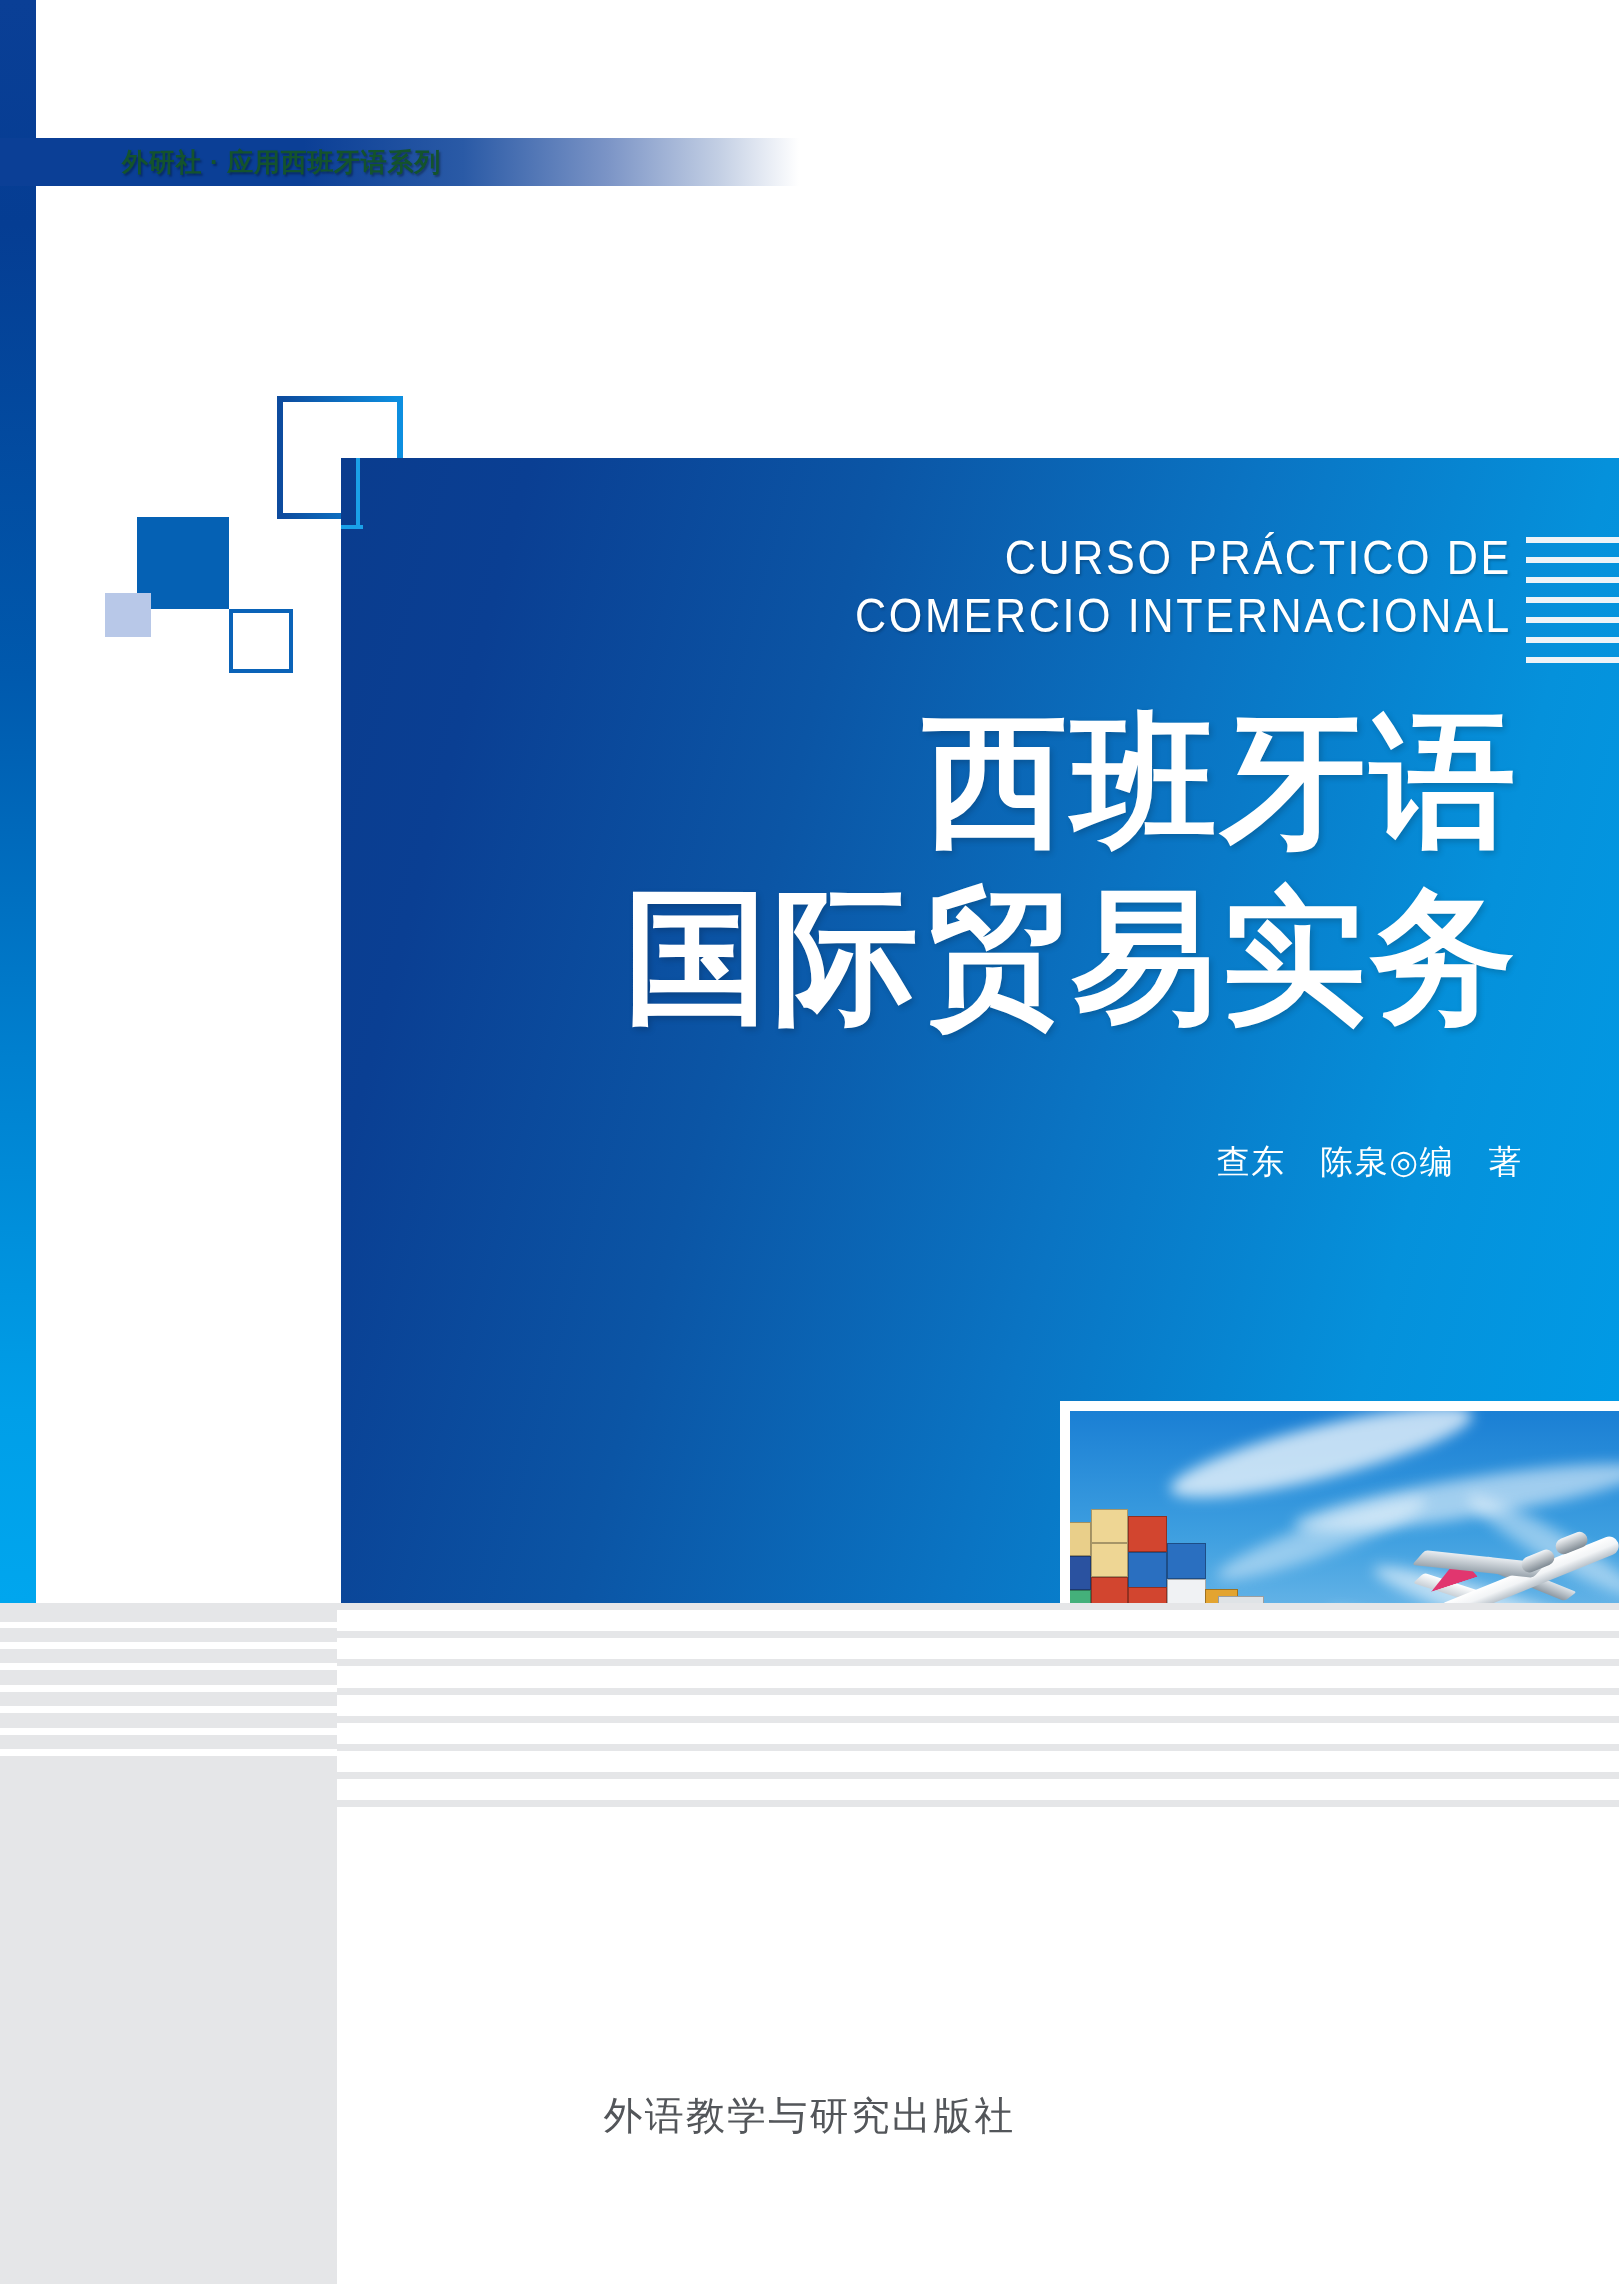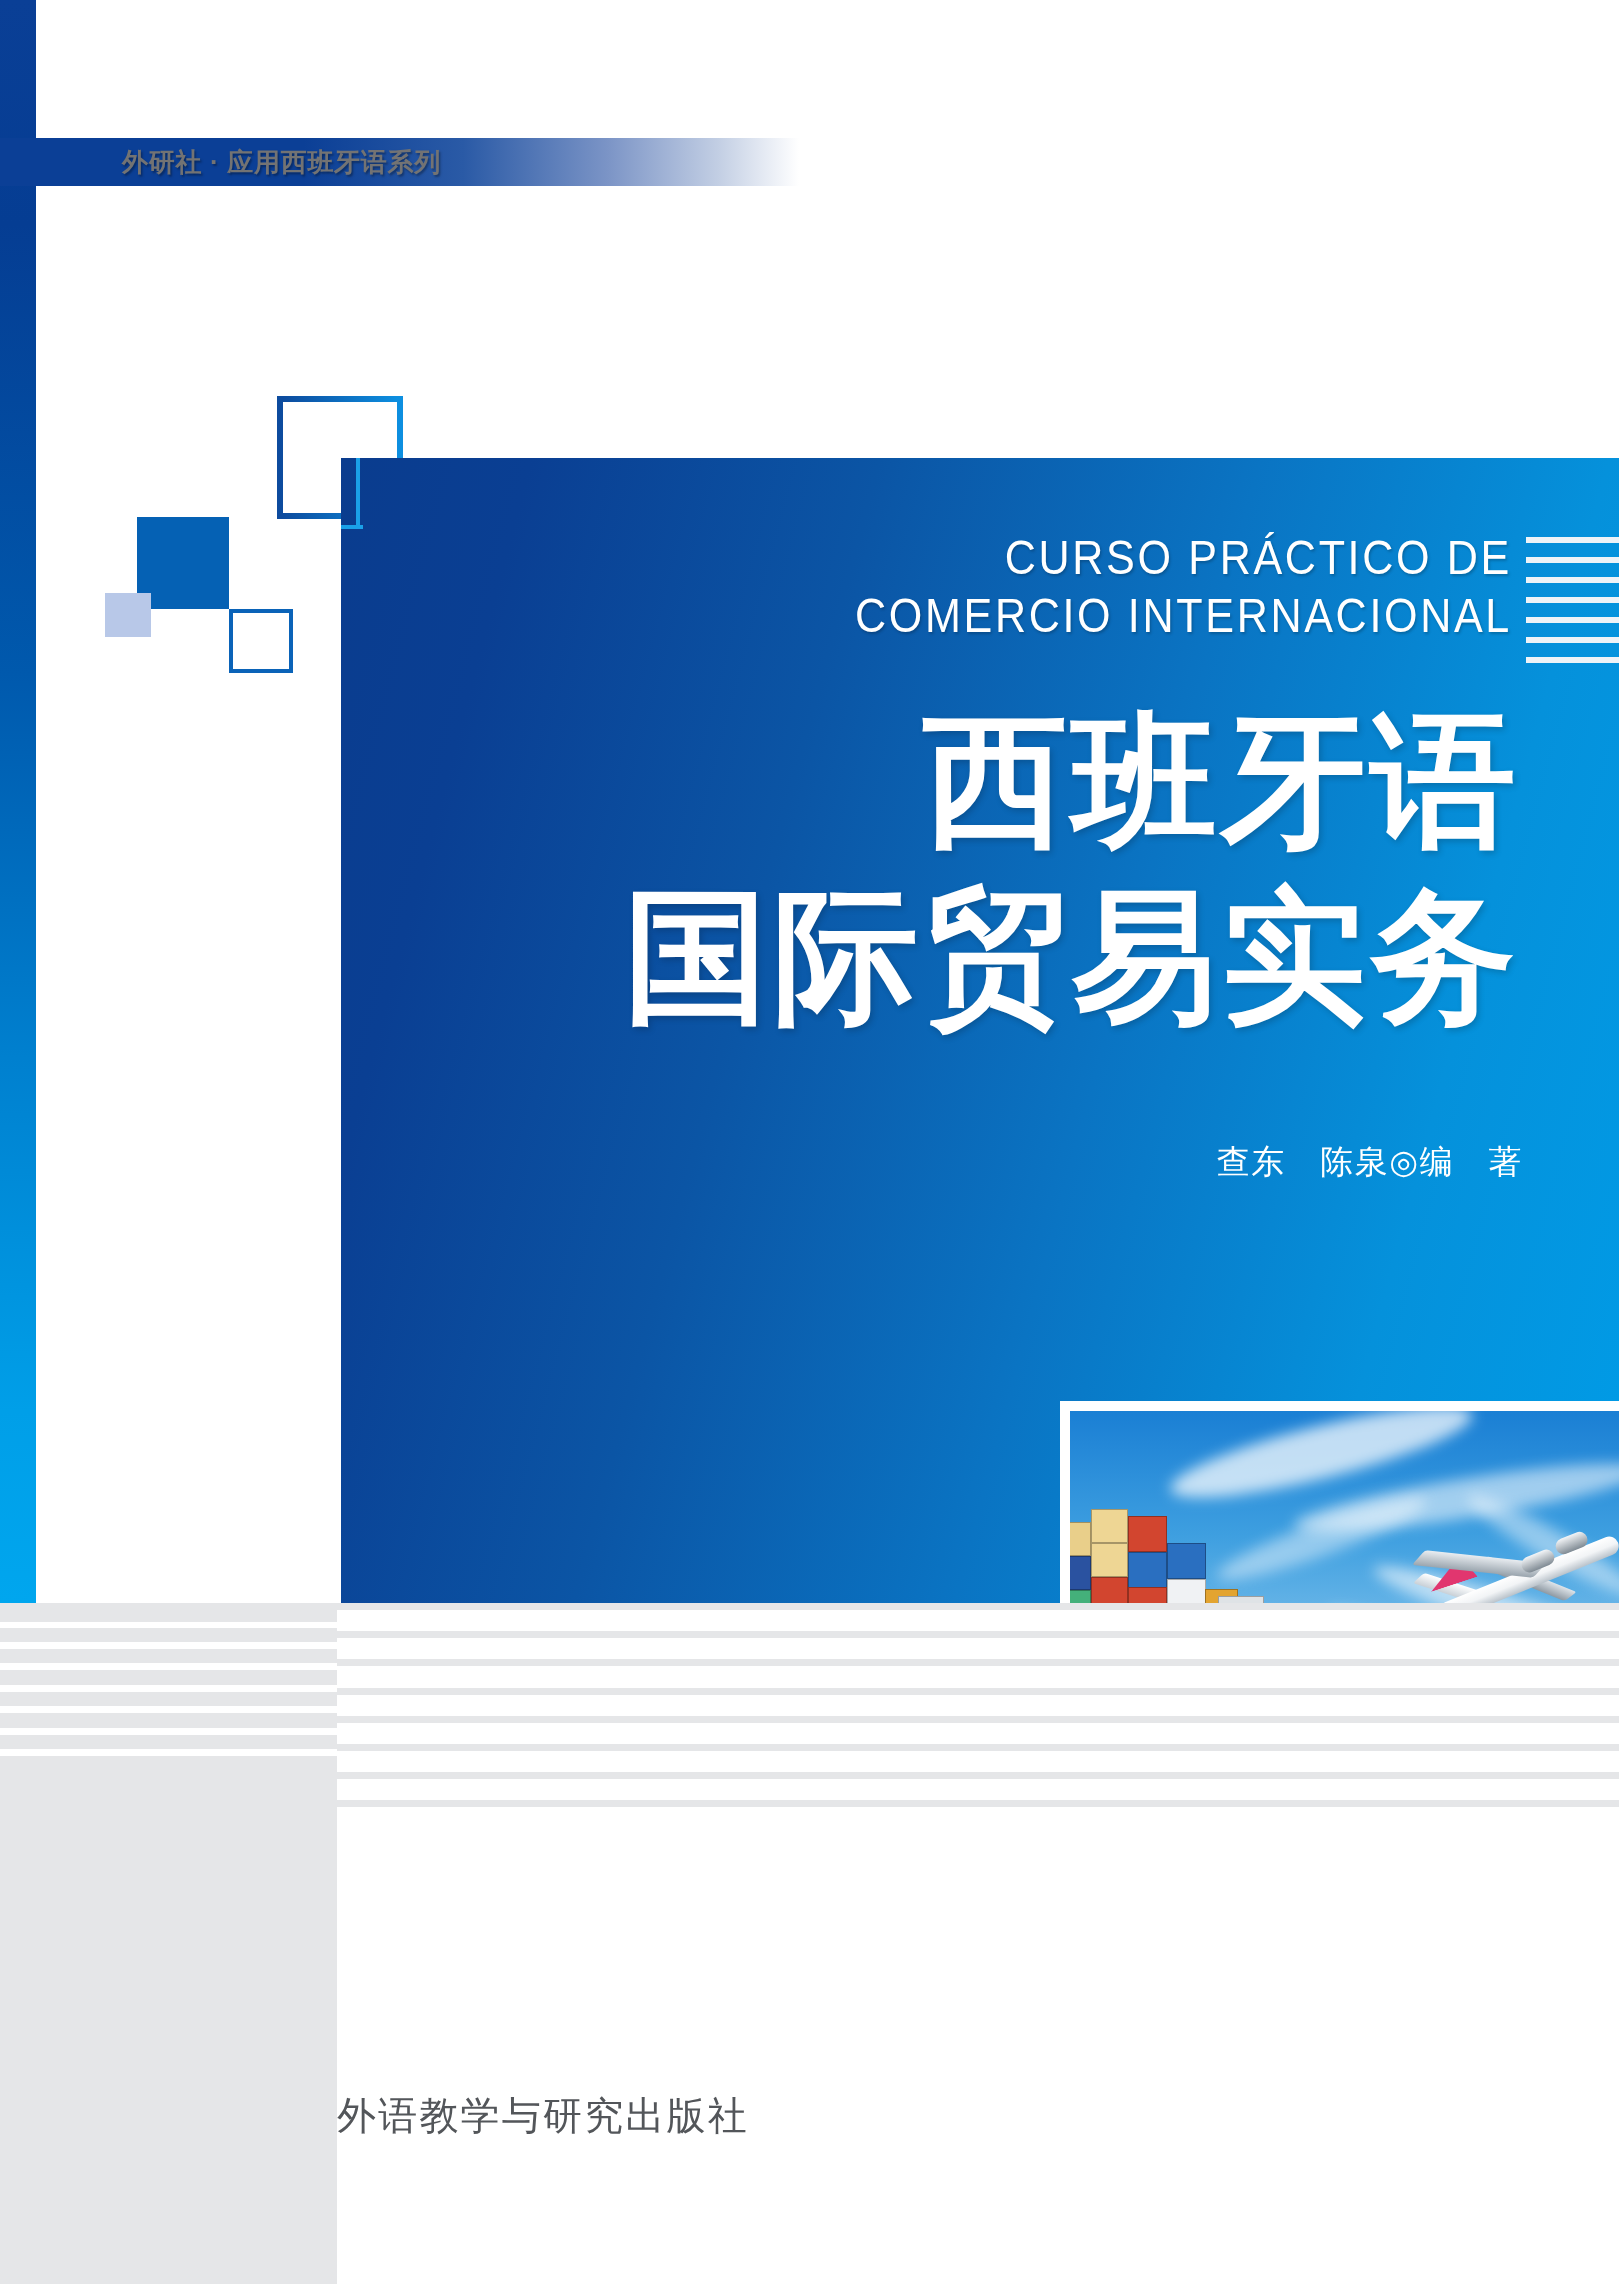--- a/index.html
+++ b/index.html
@@ -39,21 +39,21 @@
     background: linear-gradient(to right, #0b3f96 0%, #0b3f96 38%, #2a5aa6 58%, #7b94c6 76%, #c3cfe4 90%, #ffffff 100%);
   }
   .series-band-label {
     position: absolute;
     left: 122px;
     top: 138px;
     height: 48px;
     line-height: 48px;
     font-size: 26px;
     font-weight: bold;
-    color: #737373;
+    color: #14532d;
     letter-spacing: 0.7px;
     white-space: nowrap;
     text-shadow: 1.5px 1.5px 2.2px rgba(0,0,0,0.35);
   }
 
   
   .deco {
     position: absolute;
   }
   .deco-sq-outline-large {
@@ -424,20 +424,21 @@
     height: 6.7px;
     background: #e5e6e8;
   }
 
   
   .publisher {
     position: absolute;
     left: 337px;
     top: 2089px;
     width: 945px;
+    text-align: center;
     font-size: 39px;
     color: #53565a;
     letter-spacing: 2.2px;
     white-space: nowrap;
   }
 </style>
 </head>
 <body>
 
 <div id="cover">

